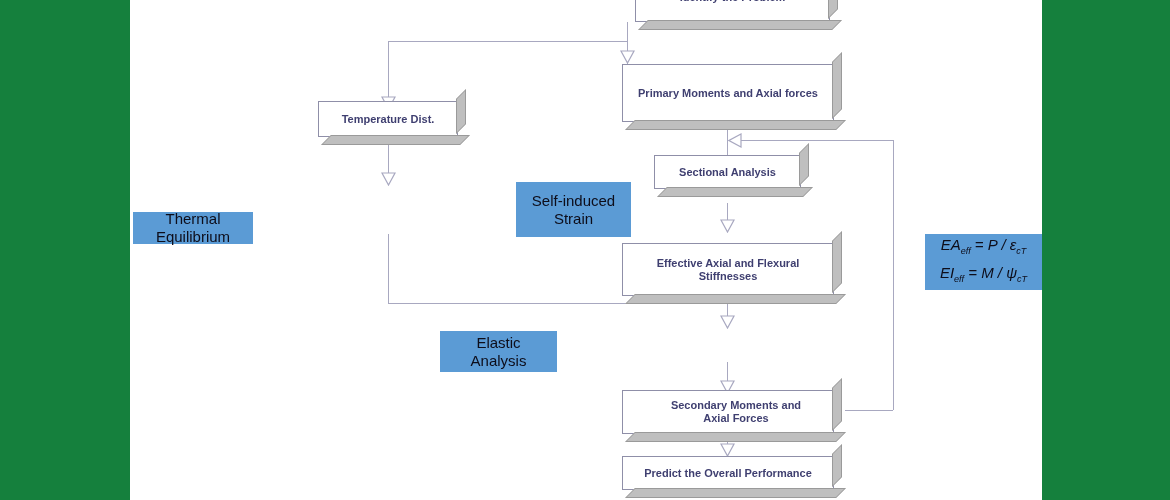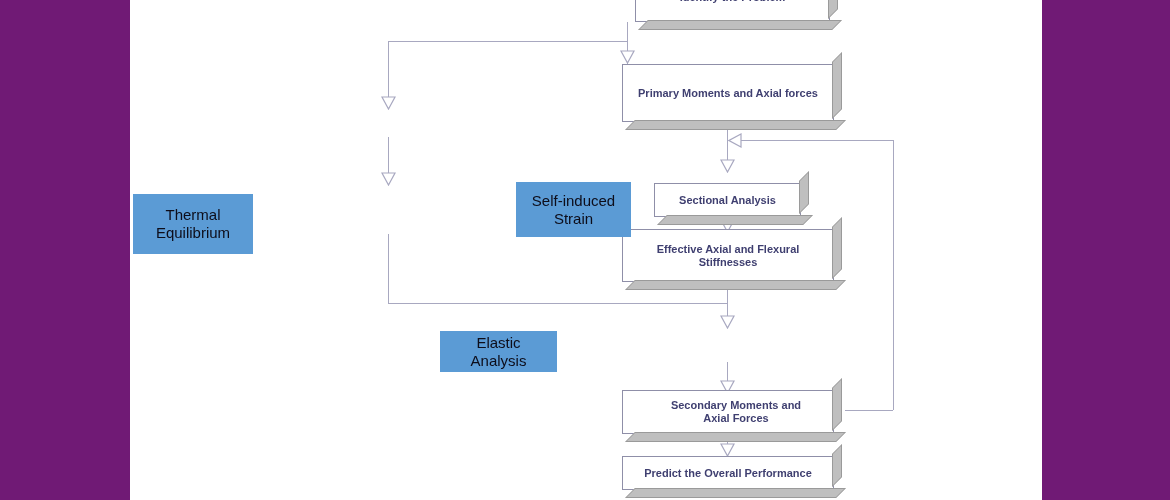--- a/index.html
+++ b/index.html
@@ -10,21 +10,21 @@
   body {
     width: 1170px;
     height: 500px;
     overflow: hidden;
     font-family: "Liberation Sans", sans-serif;
   }
   #stage {
     position: relative;
     width: 1170px;
     height: 500px;
-    background: #701a75;
+    background: #15803d;
     overflow: hidden;
   }
   #canvas {
     position: absolute;
     left: 130px;
     top: 0px;
     width: 912px;
     height: 500px;
     background: #ffffff;
     overflow: hidden;
@@ -191,55 +191,68 @@
     </div>
 
     <div class="pbox" style="left:505px; top:-28px; width:195px; height:50px;">
       <span>Identify the Problem</span>
     </div>
 
     <div class="pbox" style="left:492px; top:64px; width:212px; height:58px;">
       <span>Primary Moments and Axial forces</span>
     </div>
 
-
-    <div class="pbox" style="left:524px; top:183px; width:147px; height:34px;">
+    <div class="pbox" style="left:188px; top:101px; width:140px; height:36px;">
+      <span>Temperature Dist.</span>
+    </div>
+
+    <div class="pbox" style="left:524px; top:155px; width:147px; height:34px;">
       <span>Sectional Analysis</span>
     </div>
 
 
-    <div class="pbox" style="left:492px; top:229px; width:212px; height:53px;justify-content:flex-end;">
+    <div class="pbox" style="left:492px; top:243px; width:212px; height:53px;justify-content:flex-end;">
       <span style="padding:0 14px;">Effective Axial and Flexural Stiffnesses</span>
     </div>
 
 
     <div class="pbox" style="left:492px; top:390px; width:212px; height:44px;padding-left:16px;">
       <span style="padding:0 22px;">Secondary Moments and Axial Forces</span>
     </div>
 
     <div class="pbox" style="left:492px; top:456px; width:212px; height:34px;">
       <span>Predict the Overall Performance</span>
     </div>
 
-    <div class="bbox" style="left:3px; top:194px; width:120px; height:60px;">
+    <div class="bbox" style="left:3px; top:212px; width:120px; height:32px;">
       <div>
         <div>Thermal</div>
         <div>Equilibrium</div>
       </div>
     </div>
 
     <div class="bbox" style="left:386px; top:182px; width:115px; height:55px;">
       <div>
         <div>Self-induced</div>
         <div>Strain</div>
       </div>
     </div>
 
     <div class="bbox" style="left:310px; top:331px; width:117px; height:41px;">
       <div>
         <div>Elastic</div>
         <div>Analysis</div>
       </div>
     </div>
 
+    <div class="bbox" style="left:795px; top:234px; width:117px; height:56px;">
+      <div>
+        <div class="formula">
+          <span>EA</span><sub>eff</sub><span> = P / </span><span>ε</span><sub>cT</sub>
+        </div>
+        <div class="formula">
+          <span>EI</span><sub>eff</sub><span> = M / </span><span>ψ</span><sub>cT</sub>
+        </div>
+      </div>
+    </div>
 
   </div>
 </div>
 
 </body></html>

